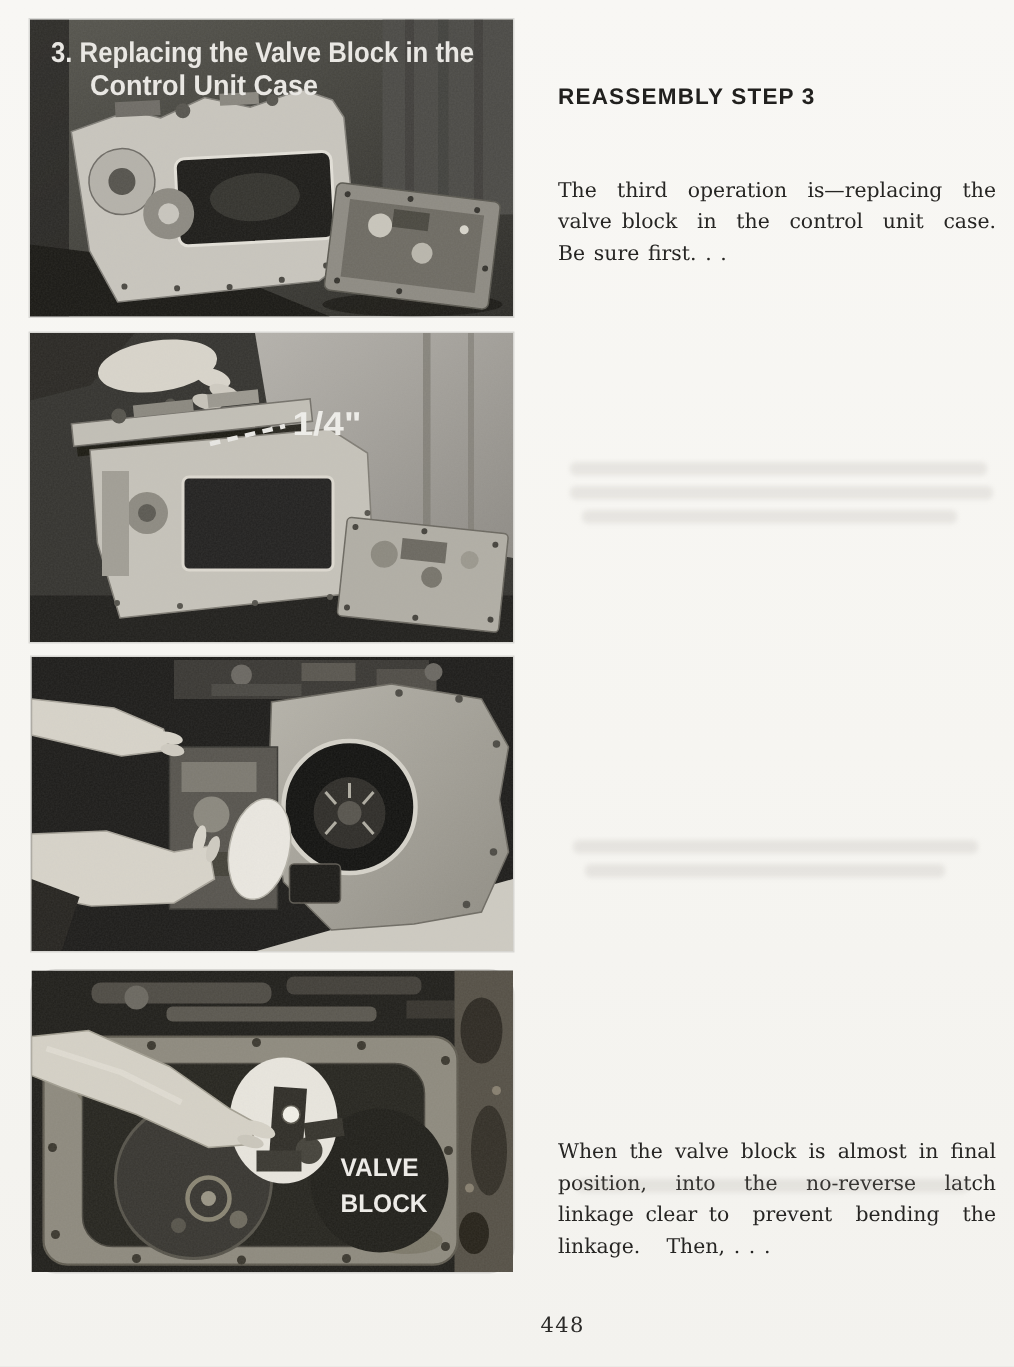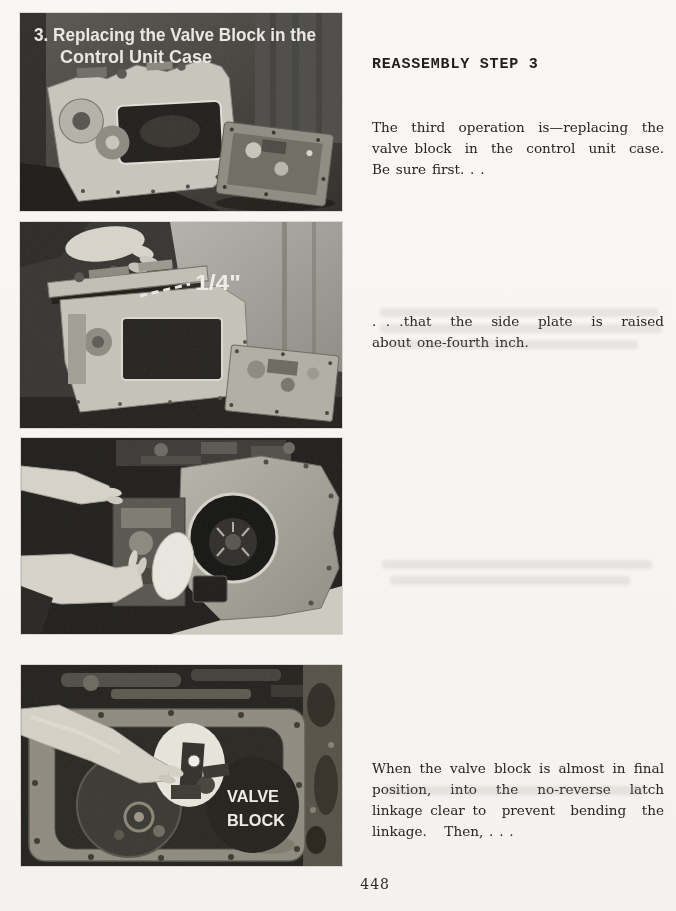--- a/index.html
+++ b/index.html
@@ -5,21 +5,21 @@
   html,body{margin:0;padding:0;background:#e8e7e3;}
   .page{
     position:relative;width:676px;height:911px;overflow:hidden;
     background:linear-gradient(180deg,#f8f7f4 0%,#f6f5f1 55%,#f3f2ee 100%);
     font-family:"DejaVu Serif", serif;color:#2b2a28;
   }
   .figure{position:absolute;margin:0;box-shadow:0 0 0 1px rgba(0,0,0,0.12);}
   .figure svg{display:block;}
   .text-col{position:absolute;left:372px;width:292px;}
   .heading{
-    font-family:Liberation Mono, monospace;font-size:15px;letter-spacing:0.8px;
+    font-family:Liberation Sans, sans-serif;font-size:15px;letter-spacing:0.8px;
     color:#21201e;white-space:nowrap;
   }
   .para{
     font-size:13.6px;line-height:21px;text-align:justify;color:#262523;
     white-space:pre-wrap;word-spacing:1.5px;margin-top:40px;
   }
   .page-number{
     position:absolute;left:330px;top:876px;width:60px;text-align:right;
     font-size:14px;letter-spacing:1px;color:#2b2a28;
   }
@@ -220,21 +220,21 @@
         <ellipse cx="94" cy="62" rx="8" ry="4" fill="#cfcbc1" transform="rotate(8 94 62)"></ellipse>
         <path d="M0,118 L50,116 L95,130 L118,126 L122,148 L95,164 L40,166 L0,158 Z" fill="#d8d4ca" stroke="#a8a49a" stroke-width="1"></path>
         <ellipse cx="112" cy="122" rx="4" ry="10" fill="#d8d4ca" transform="rotate(14 112 122)"></ellipse>
         <ellipse cx="121" cy="128" rx="4" ry="9" fill="#cfcbc1" transform="rotate(18 121 128)"></ellipse>
         <path d="M0,148 L32,160 L20,196 L0,196 Z" fill="#262420"></path>
       </g>
       <rect x="0" y="0" width="321" height="196" filter="url(#f3)" opacity="0.5"></rect>
     </svg>
   </figure>
 
-  <figure class="figure" style="left:21px;top:665px;">
+  <figure class="figure" style="left:21px;top:647px;border-radius:16px;">
     <svg width="321" height="201" viewBox="0 0 321 201">
       <defs>
         <filter id="f4">
             <feTurbulence type="fractalNoise" baseFrequency="0.9" numOctaves="2"></feTurbulence>
           <feColorMatrix type="matrix" values="0 0 0 0 0.5 0 0 0 0 0.5 0 0 0 0 0.48 0 0 0 0.22 0"></feColorMatrix>
           </filter>
       </defs>
       <rect x="0" y="0" width="321" height="201" fill="#201f1b"></rect>
       <g>
         <rect x="40" y="8" width="120" height="14" rx="6" fill="#4e4b44"></rect>
@@ -294,21 +294,20 @@
       </g>
       <text class="photo-caption" x="206" y="137" font-size="17" fill="#f0eeea" textLength="52" lengthAdjust="spacingAndGlyphs">VALVE</text>
       <text class="photo-caption" x="206" y="161" font-size="17" fill="#f0eeea" textLength="58" lengthAdjust="spacingAndGlyphs">BLOCK</text>
       <rect x="0" y="0" width="321" height="201" filter="url(#f4)" opacity="0.5"></rect>
     </svg>
   </figure>
 
   <h2 class="text-col heading" style="top:44px;">REASSEMBLY STEP 3</h2>
 
   <p class="text-col para" style="top:77px;">The third operation is—replacing the valve block  in  the  control  unit  case.   Be sure first. . .</p>
-  <p class="text-col para" style="top:271px;">. . .that  the  side  plate  is  raised  about one-fourth inch.</p>
   <p class="text-col para" style="top:718px;">When the valve block is almost in final position,  into  the  no-reverse  latch linkage clear to  prevent  bending  the  linkage.   Then, . . .</p>
 
   <div class="ghost-line" style="left:380px;top:308px;width:278px;"></div>
   <div class="ghost-line" style="left:380px;top:324px;width:282px;"></div>
   <div class="ghost-line" style="left:388px;top:340px;width:250px;"></div>
   <div class="ghost-line" style="left:382px;top:560px;width:270px;"></div>
   <div class="ghost-line" style="left:390px;top:576px;width:240px;"></div>
   <div class="ghost-line" style="left:384px;top:786px;width:262px;"></div>
 
   <div class="page-number">448</div>

